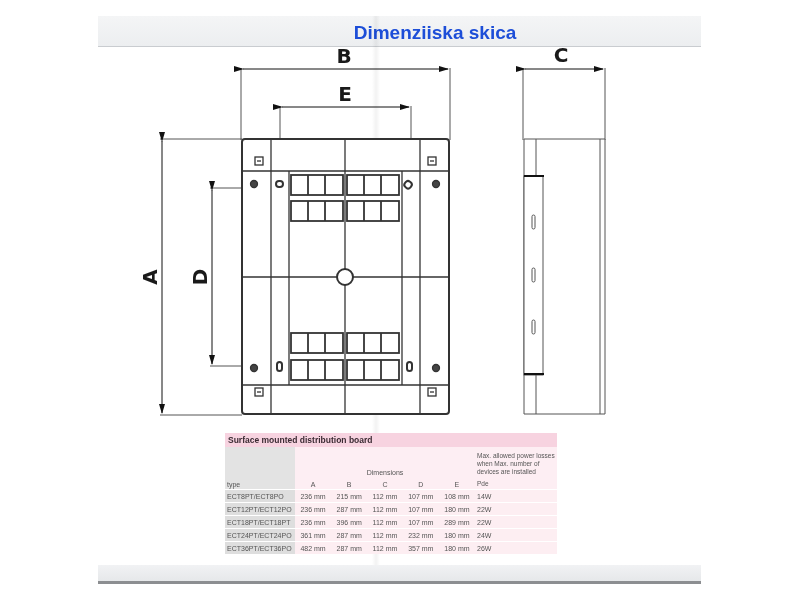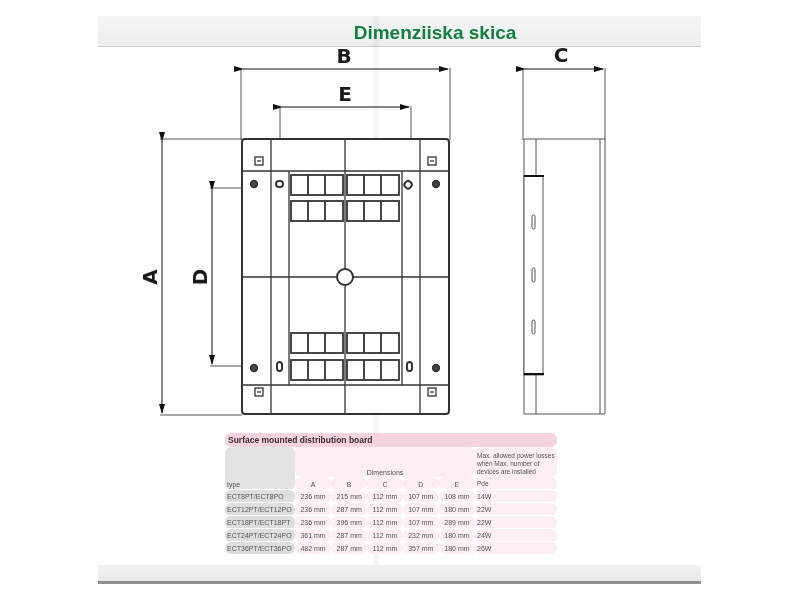--- a/index.html
+++ b/index.html
@@ -1,32 +1,32 @@
 <!DOCTYPE html>
 <html><head>
 <meta charset="utf-8">
 <style>
   html, body { margin:0; padding:0; }
   body { width:800px; height:600px; background:#ffffff; position:relative; overflow:hidden;
          font-family:"Liberation Sans", sans-serif; }
   .header-band { position:absolute; left:98px; top:16px; width:603px; height:30px;
          background:linear-gradient(to bottom,#f4f5f6,#eceef0); border-bottom:1px solid #c9ccd0; }
   .page-title { position:absolute; left:0; top:22px; width:100%; text-align:center; padding-left:70px; box-sizing:border-box;
-         font-size:19px; font-weight:bold; color:#15803d; font-family:"Liberation Sans", sans-serif; }
+         font-size:19px; font-weight:bold; color:#1d4ed8; font-family:"Liberation Sans", sans-serif; }
   .fold { position:absolute; left:372px; top:16px; width:8px; height:566px;
          background:linear-gradient(to right,rgba(0,0,0,0),rgba(0,0,0,0.05),rgba(0,0,0,0)); }
   .footer-band { position:absolute; left:98px; top:565px; width:603px; height:16px;
          background:linear-gradient(to bottom,#f1f2f4,#e6e8ea); border-bottom:3px solid #8c8e91; }
   svg.drawing { position:absolute; left:0; top:0; }
   .dim-label { font-family:"DejaVu Sans", sans-serif; font-weight:bold; font-size:20px; fill:#1a1a1a; }
 
   .spec-table { position:absolute; left:225px; top:433px; width:332px; border-collapse:collapse;
          font-family:"Liberation Sans", sans-serif; font-size:7px; color:#555; }
   .spec-table .caption-row td { background:#f7d3e0; color:#3b2b33; font-weight:bold; font-size:8.5px; padding:2px 3px; text-align:left; }
-  .spec-table td { padding:1px 2px; height:10px;border-radius:6px; }
+  .spec-table td { padding:1px 2px; height:10px; }
   .spec-table .head td { background:#fdeef3; vertical-align:bottom; }
   .spec-table .head td.type-h { background:#e3e3e3; text-align:left; }
   .spec-table .col-letter { text-align:center; }
   .spec-table .pde-h { text-align:left; font-size:6.5px; line-height:8px; }
   .spec-table tbody td { background:#fdeef2; border-top:1px solid #ffffff; text-align:center; }
   .spec-table tbody td.type { background:#dedede; text-align:left; color:#555; }
   .spec-table tbody td.pde { text-align:left; }
 </style>
 </head>
 <body>

